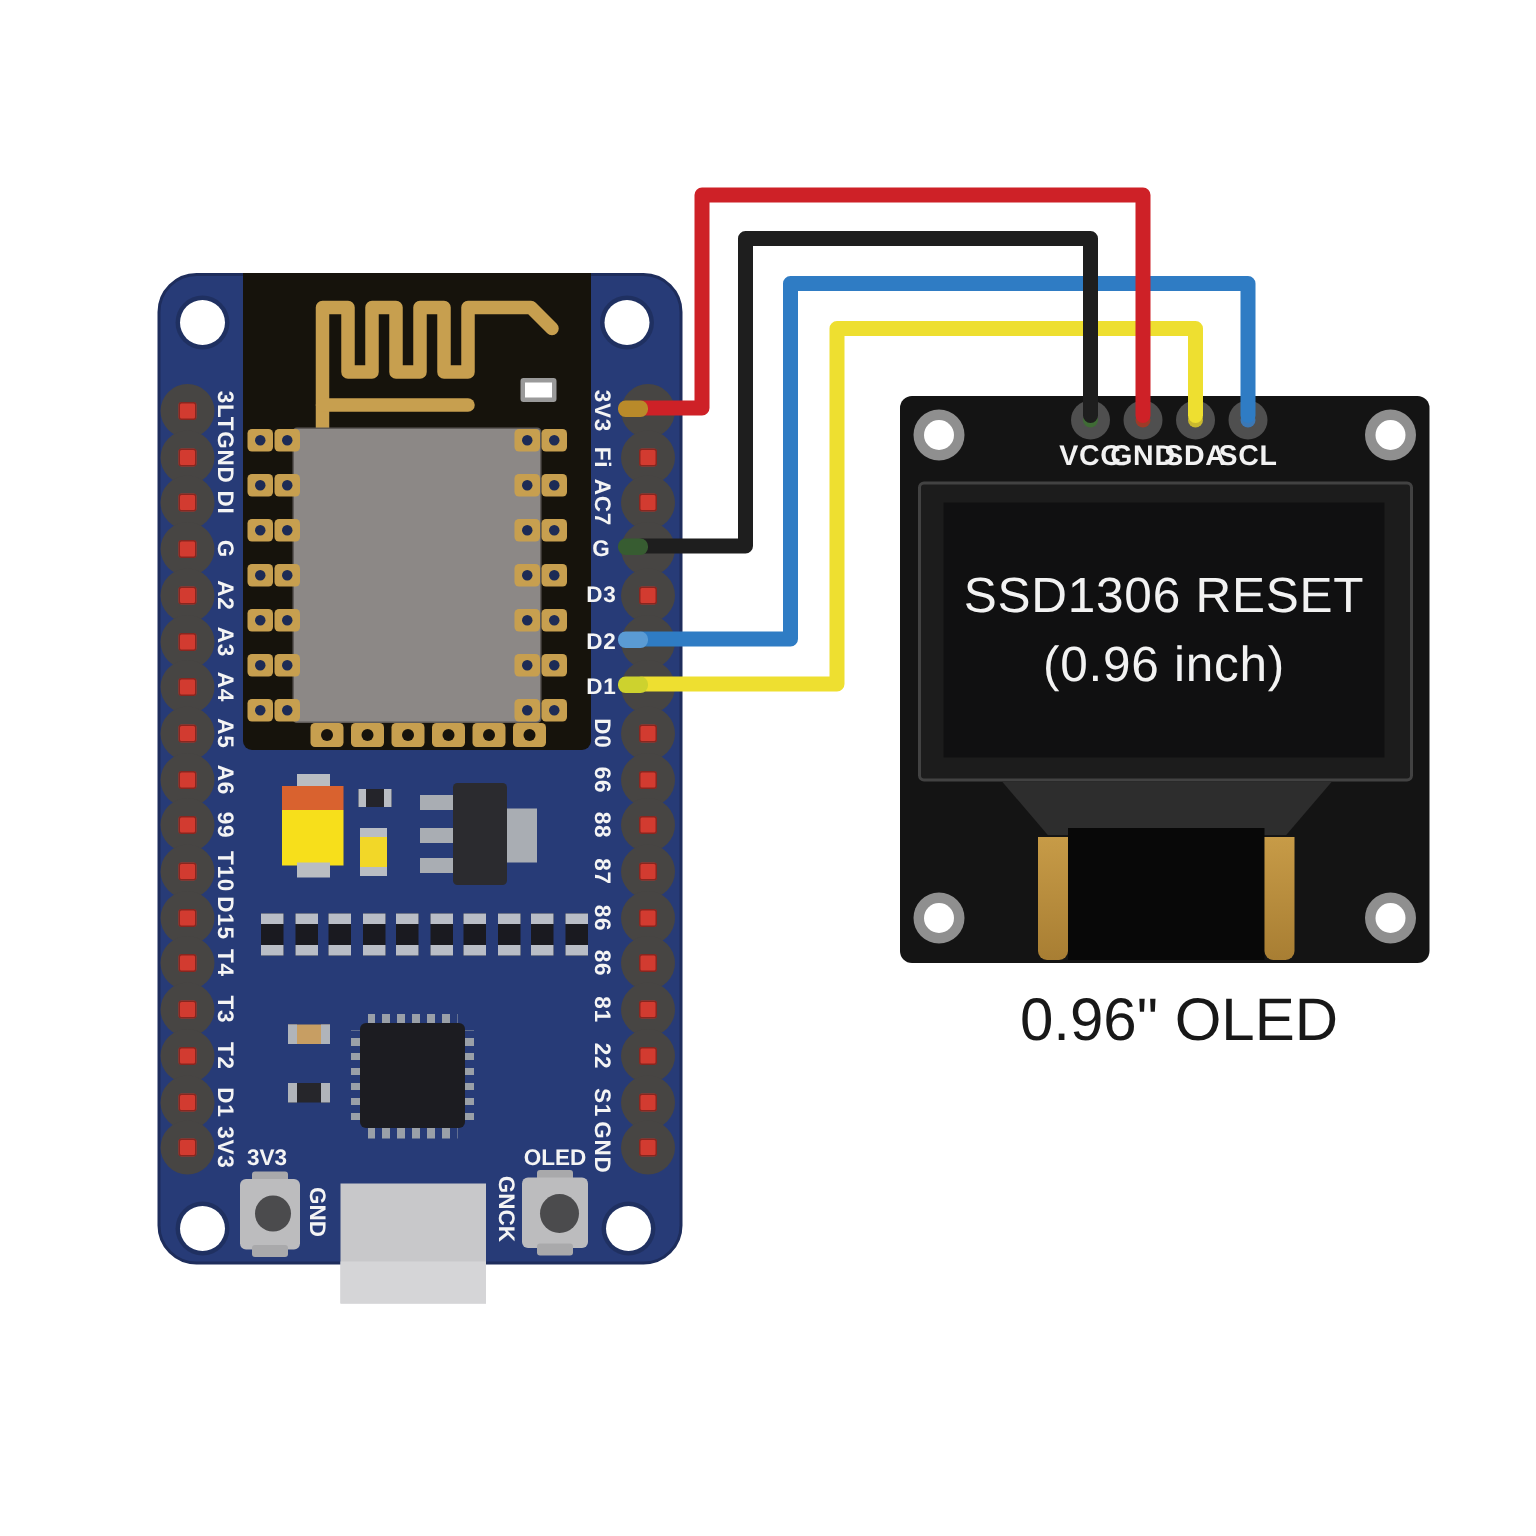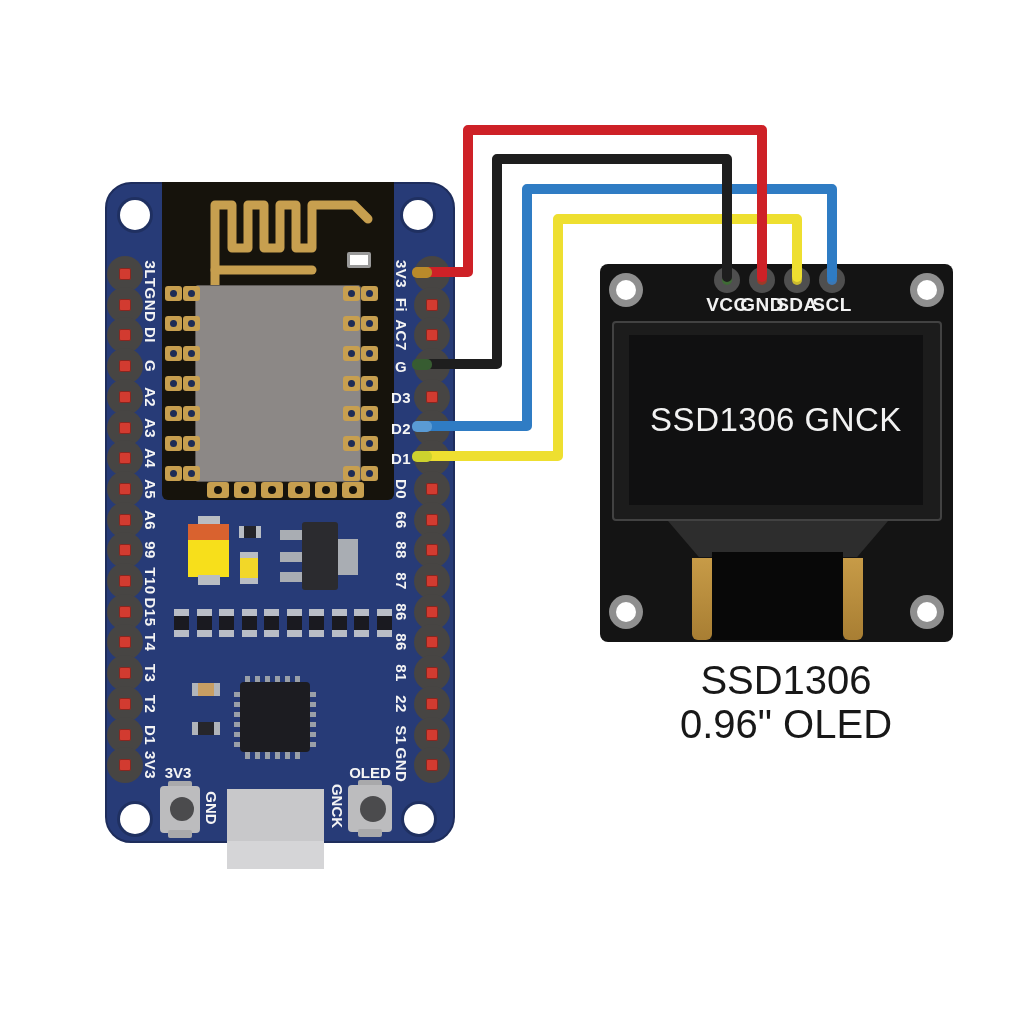--- a/index.html
+++ b/index.html
@@ -307,21 +307,22 @@
         </div>
         <div class="oled-pinlabel" style="left:197px;top:30px;">SDA</div>
         <div class="oled-pinhole" style="left:219px;top:3px;">
           <div class="oled-dot" style="background:#3c78b5;"></div>
         </div>
         <div class="oled-pinlabel" style="left:232px;top:30px;">SCL</div>
       </div>
 
     <div class="bezel">
       <div class="screen">
-        <div>SSD1306 GNCK</div>
+        <div>SSD1306 RESET</div>
+        <div>(0.96 inch)</div>
       </div>
     </div>
 
     <div class="conn-trap"></div>
     <div class="ribbon"></div>
     <div class="gold-strip" style="left:92px;"></div>
     <div class="gold-strip" style="left:243px;"></div>
   </div>
 
   <svg id="wires" width="1024" height="1024">
@@ -331,18 +332,17 @@
     <path d="M428 364 H497 V159 H727 V277" fill="none" stroke-width="10" stroke-linecap="round" stroke-linejoin="round" stroke="#1e1e1e"></path>
     <path d="M428 272 H468 V130 H762 V277" fill="none" stroke-width="10" stroke-linecap="round" stroke-linejoin="round" stroke="#ce2127"></path>
 
     <rect x="412" y="267" width="20" height="11" rx="5" fill="#b98a2a"></rect>
     <rect x="412" y="359" width="20" height="11" rx="5" fill="#375c31"></rect>
     <rect x="412" y="421" width="20" height="11" rx="5" fill="#5a9bd4"></rect>
     <rect x="412" y="451" width="20" height="11" rx="5" fill="#cdd22e"></rect>
   </svg>
 
   <div class="caption" style="left:636px;top:658px;width:300px;">
-    <div>SSD1306</div>
     <div>0.96" OLED</div>
   </div>
 
 
 </div>
 
 </body></html>

